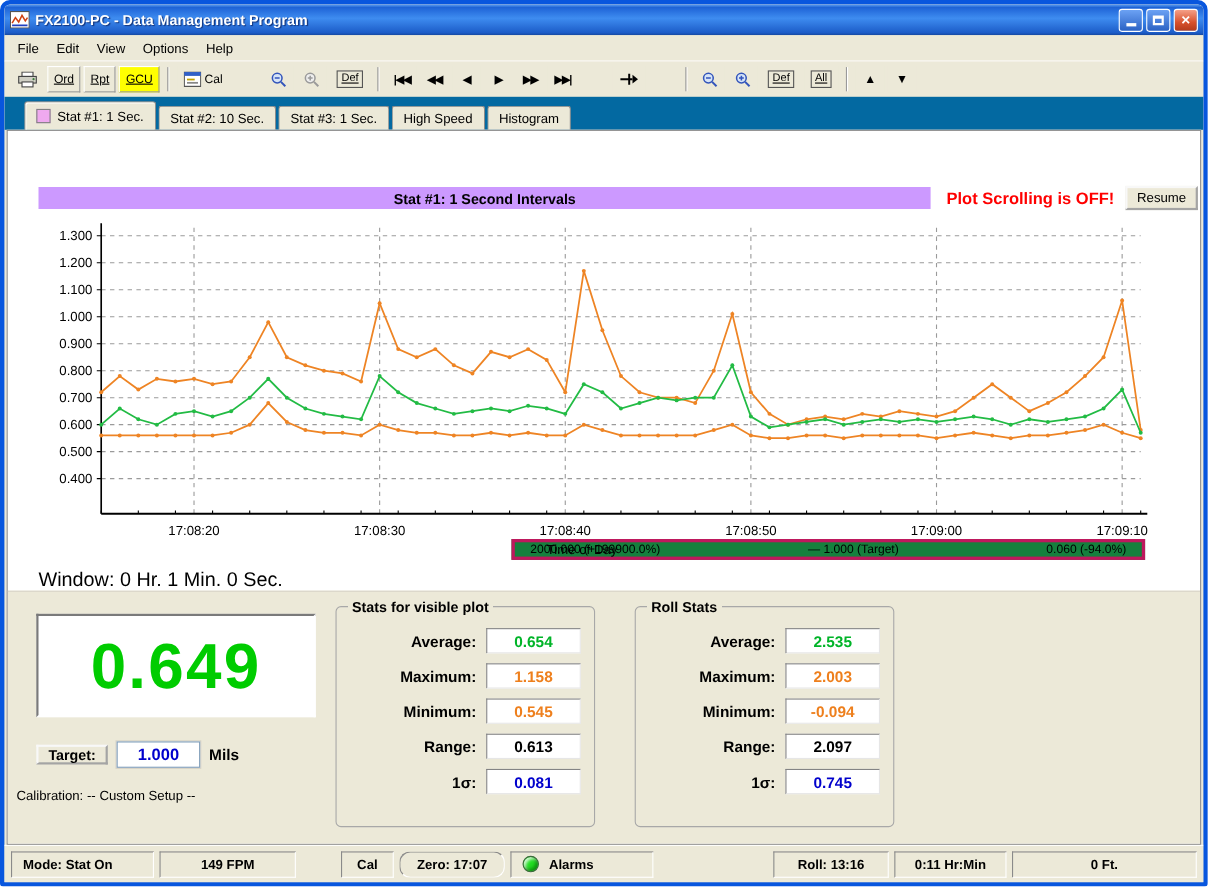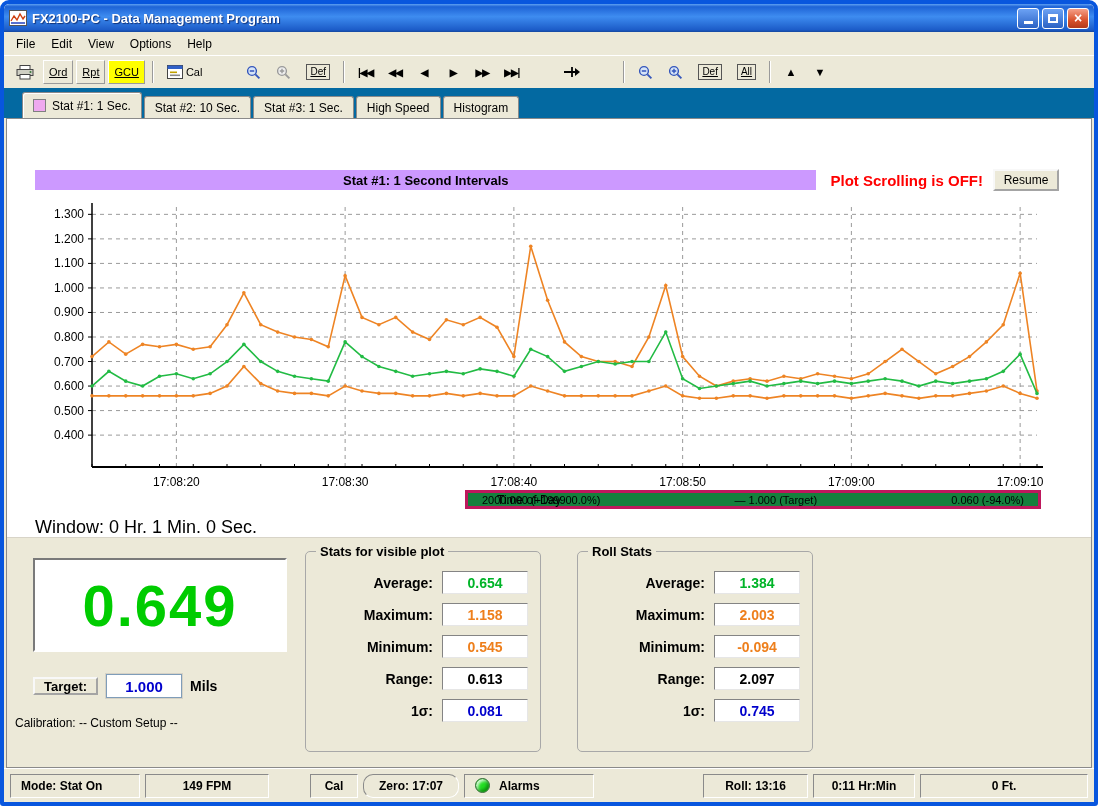--- a/index.html
+++ b/index.html
@@ -34,21 +34,21 @@
   .tb-sep{width:2px;height:22px;border-left:1px solid #9a9a9a;border-right:1px solid #fff;margin:0 4px;}
   .tb-gap{width:26px;}
   
   .tabbar{flex:0 0 28px;display:flex;align-items:flex-end;background:#0369a1;padding:4px 0 0 18px;}
   .tab{height:22px;display:flex;align-items:center;gap:6px;border:1px solid #8a8a8a;border-bottom:none;
     border-radius:3px 3px 0 0;padding:0 10px;font-size:12px;background:#ECE9D8;margin-right:2px;}
   .tab.active{height:26px;box-shadow:inset 1px 1px 0 #fff;position:relative;z-index:3;}
   .tab-square{width:13px;height:13px;border:1px solid #808080;}
   
   .main{flex:1;position:relative;background:#fff;border:1px solid #8a8a8a;margin:0 2px;overflow:hidden;}
-  .plot-header{position:absolute;top:50px;left:28px;right:32px;height:22px;display:flex;align-items:center;}
+  .plot-header{position:absolute;top:50px;left:28px;right:2px;height:22px;display:flex;align-items:center;}
   .plot-title-strip{flex:1;height:20px;display:flex;align-items:center;justify-content:center;
     font-weight:bold;font-size:13px;}
   .scroll-warning{font-weight:bold;font-size:15px;margin:0 10px 0 14px;white-space:nowrap;}
   .resume-btn{width:66px;height:22px;background:#ECE9D8;border:2px outset #f8f8f8;font-size:12px;
     font-family:"Liberation Sans",sans-serif;}
   #plot-svg{position:absolute;top:76px;left:30px;}
   .legend-row{position:absolute;top:371px;left:30px;width:1010px;height:22px;z-index:2;}
   .legend-box{position:absolute;left:428px;right:6px;top:0;height:19px;background:#15803d;border:3px solid #be185d;
     display:flex;justify-content:space-between;align-items:center;padding:0 14px;font-size:11px;white-space:nowrap;}
   .xlabel-overlay{position:absolute;left:460px;top:3px;font-size:12px;z-index:3;}
@@ -547,21 +547,21 @@
         <div class="stat-row">
           <span class="stat-label">1σ:</span>
           <span class="stat-box" style="color: rgb(0, 0, 204);">0.081</span>
         </div>
       </fieldset>
 
       <fieldset class="fs-roll">
         <legend>Roll Stats</legend>
         <div class="stat-row">
           <span class="stat-label">Average:</span>
-          <span class="stat-box" style="color: rgb(0, 180, 40);">1.384</span>
+          <span class="stat-box" style="color: rgb(0, 180, 40);">2.535</span>
         </div>
         <div class="stat-row">
           <span class="stat-label">Maximum:</span>
           <span class="stat-box" style="color: rgb(238, 127, 28);">2.003</span>
         </div>
         <div class="stat-row">
           <span class="stat-label">Minimum:</span>
           <span class="stat-box" style="color: rgb(238, 127, 28);">-0.094</span>
         </div>
         <div class="stat-row">

